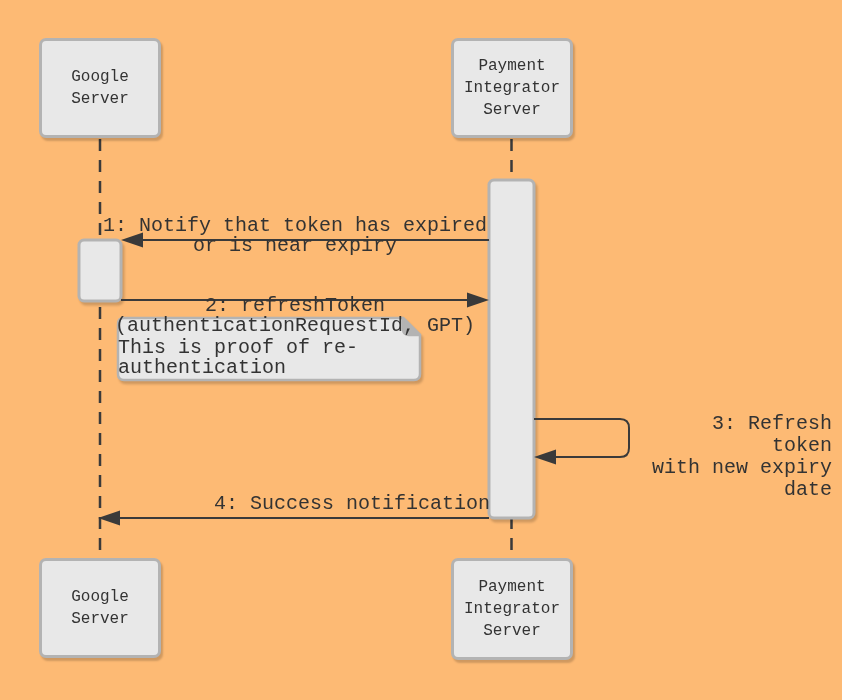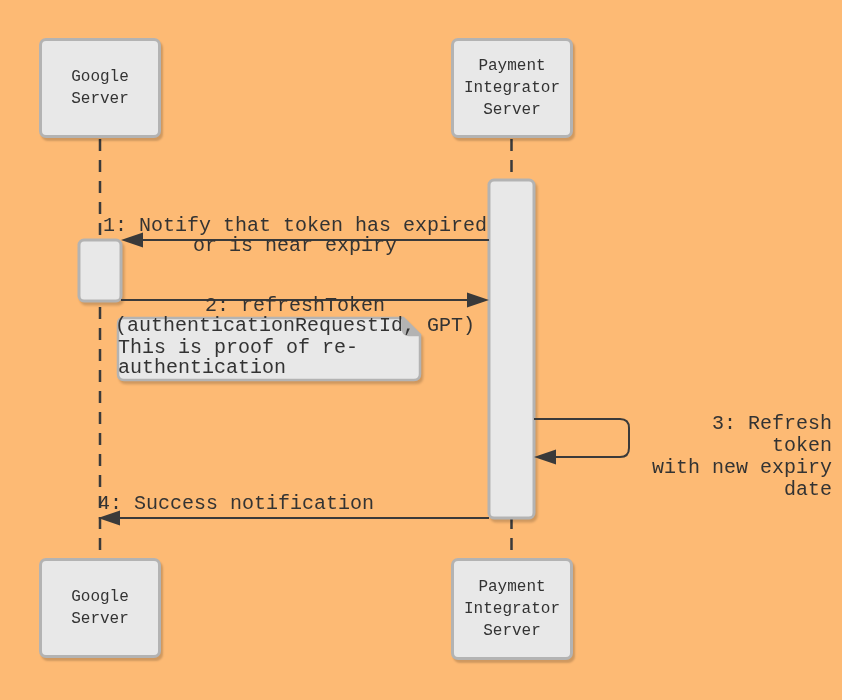--- a/index.html
+++ b/index.html
@@ -44,21 +44,21 @@
   .msg-label {
     position: absolute;
     font-size: 20px;
     line-height: 20px;
     color: #333333;
     white-space: pre-line;
   }
   .msg-1-label  { left: 100px; top: 216px; width: 390px; text-align: center; }
   .msg-2-label  { left: 100px; top: 276px; width: 390px; text-align: center; margin-top: 20px; }
   .msg-3-label  { left: 642px; top: 413px; width: 190px; text-align: right; line-height: 22px; }
-  .msg-4-label  { left: 98px;  top: 494px; width: 392px; text-align: left; }
+  .msg-4-label  { left: 98px;  top: 494px; width: 392px; text-align: right; }
   .note-label   { left: 118px; top: 338px; width: 302px; text-align: left; }
   .shape-shadow { filter: drop-shadow(2px 3px 1px rgba(0,0,0,0.18)); }
 </style>
 </head>
 <body>
 
 <div class="canvas">
 
   <svg class="diagram-svg" width="842" height="700" viewBox="0 0 842 700">
 

